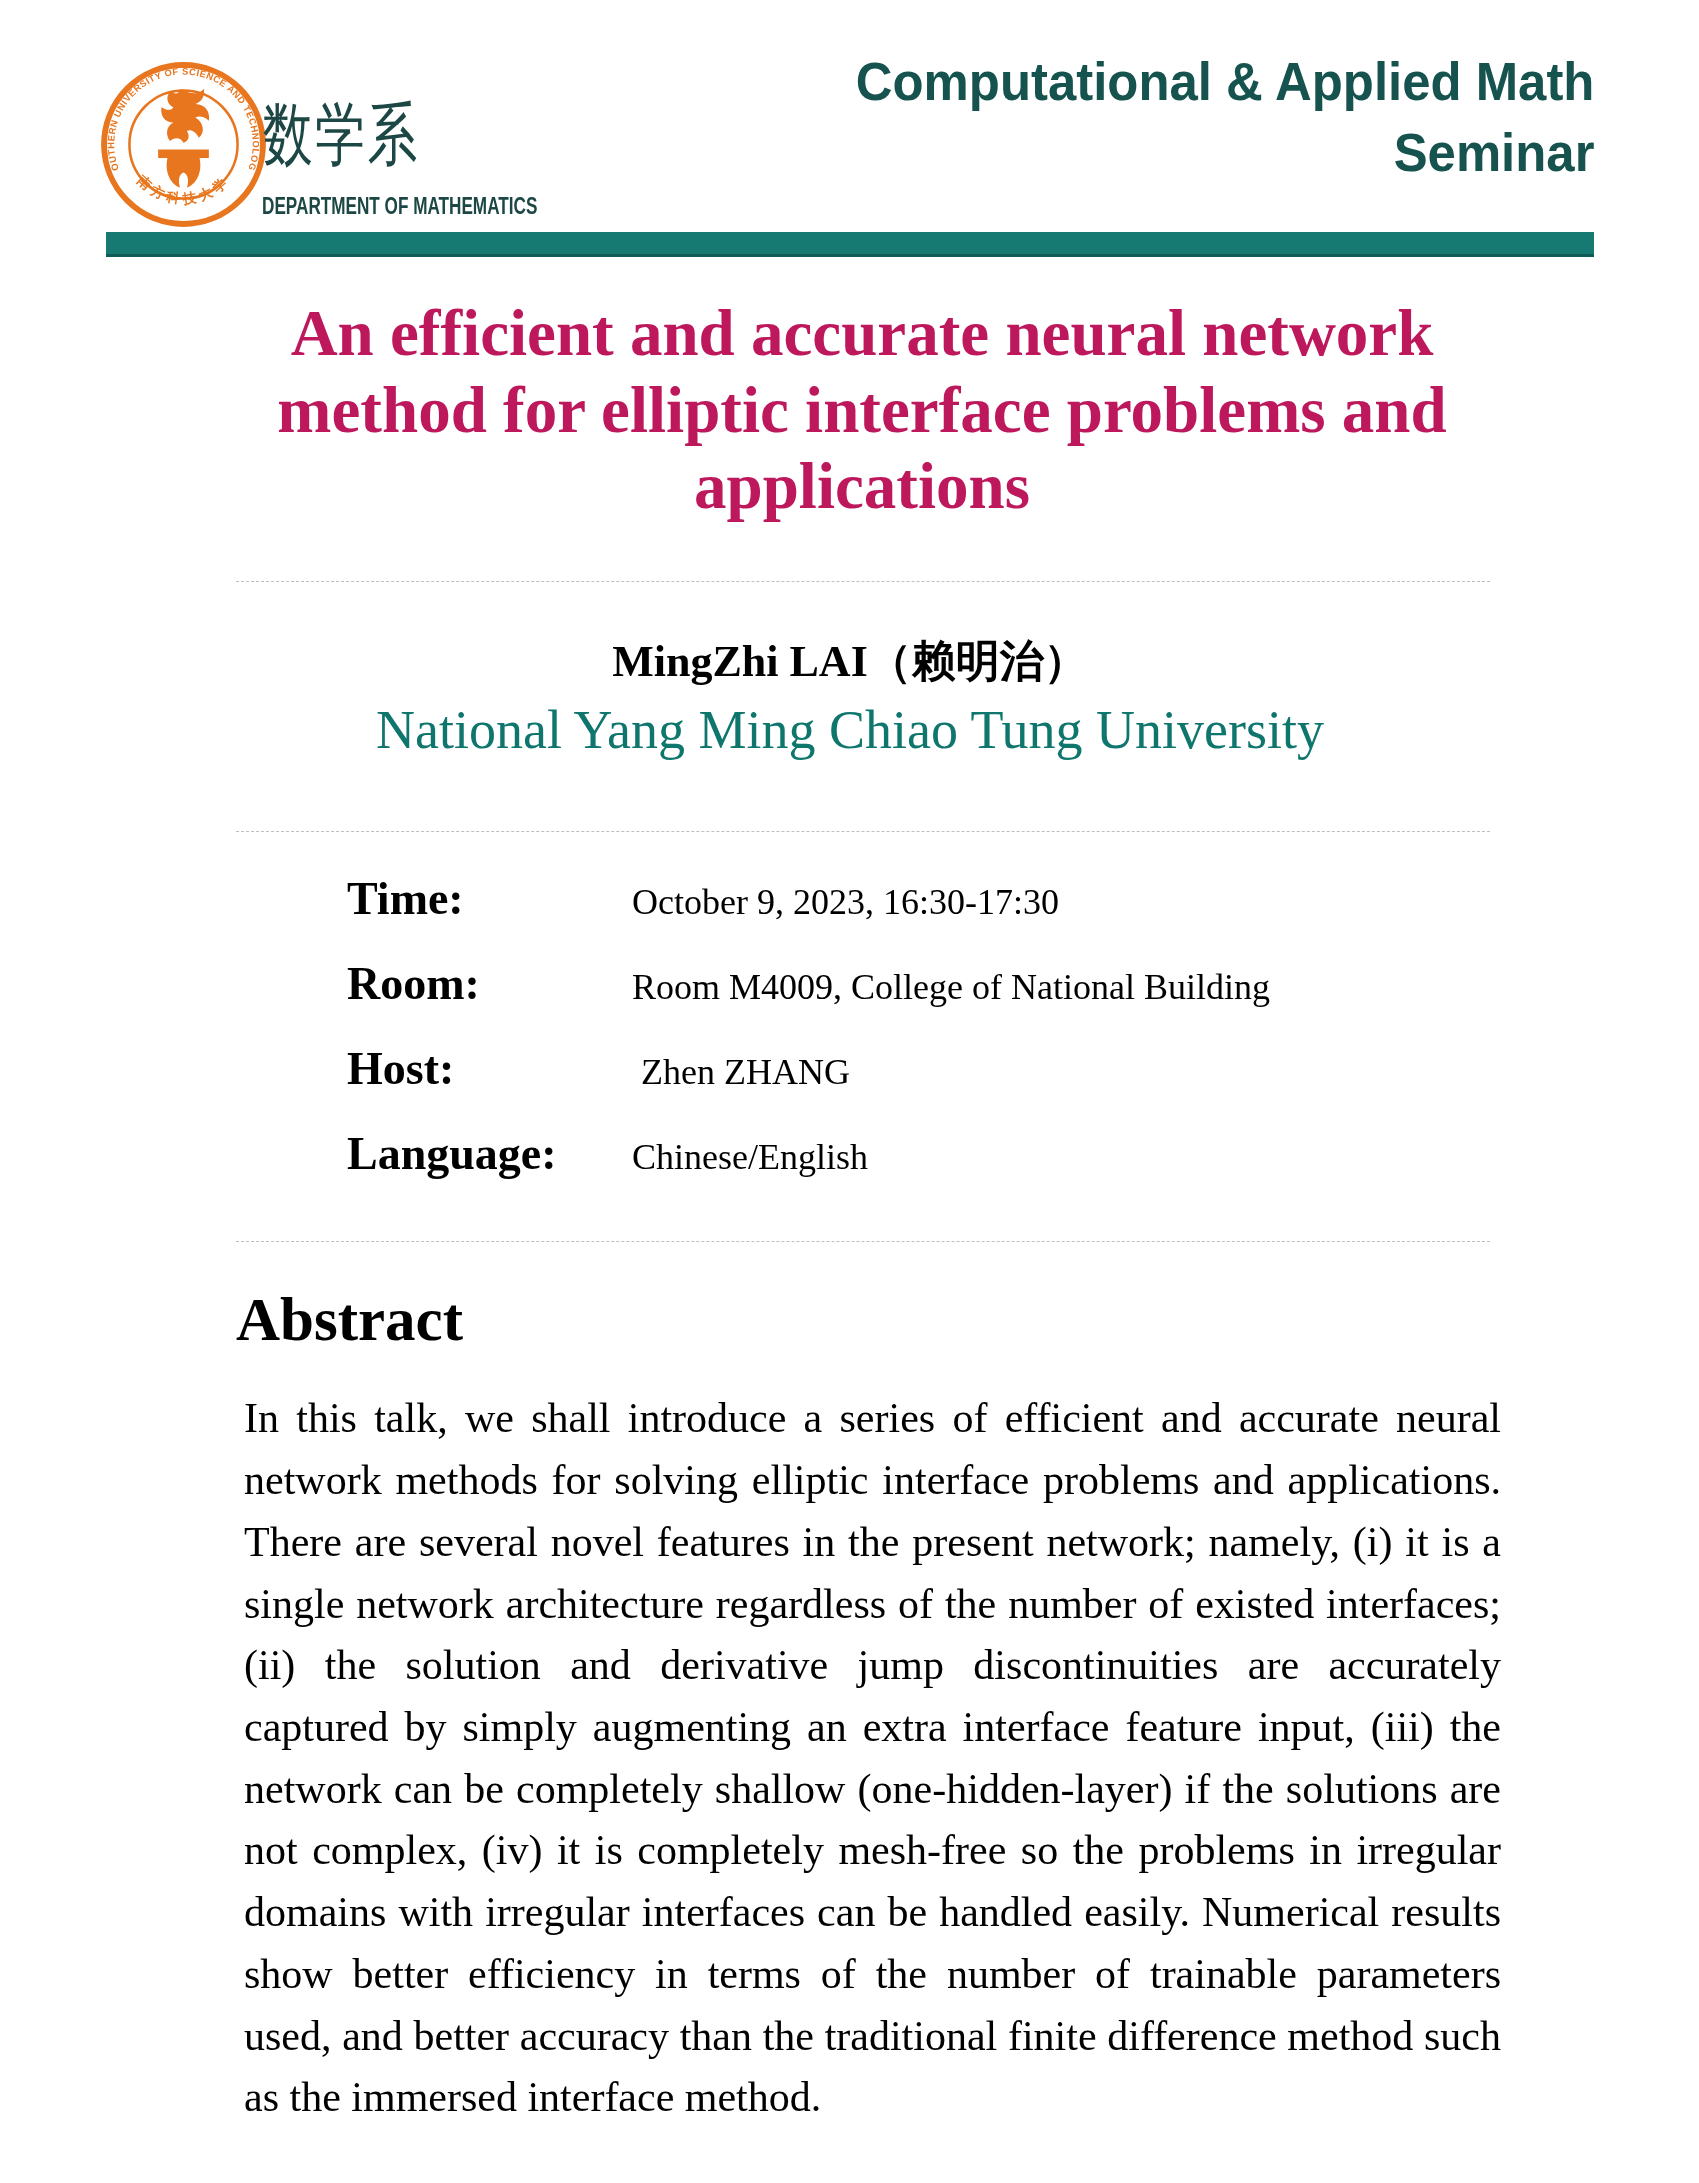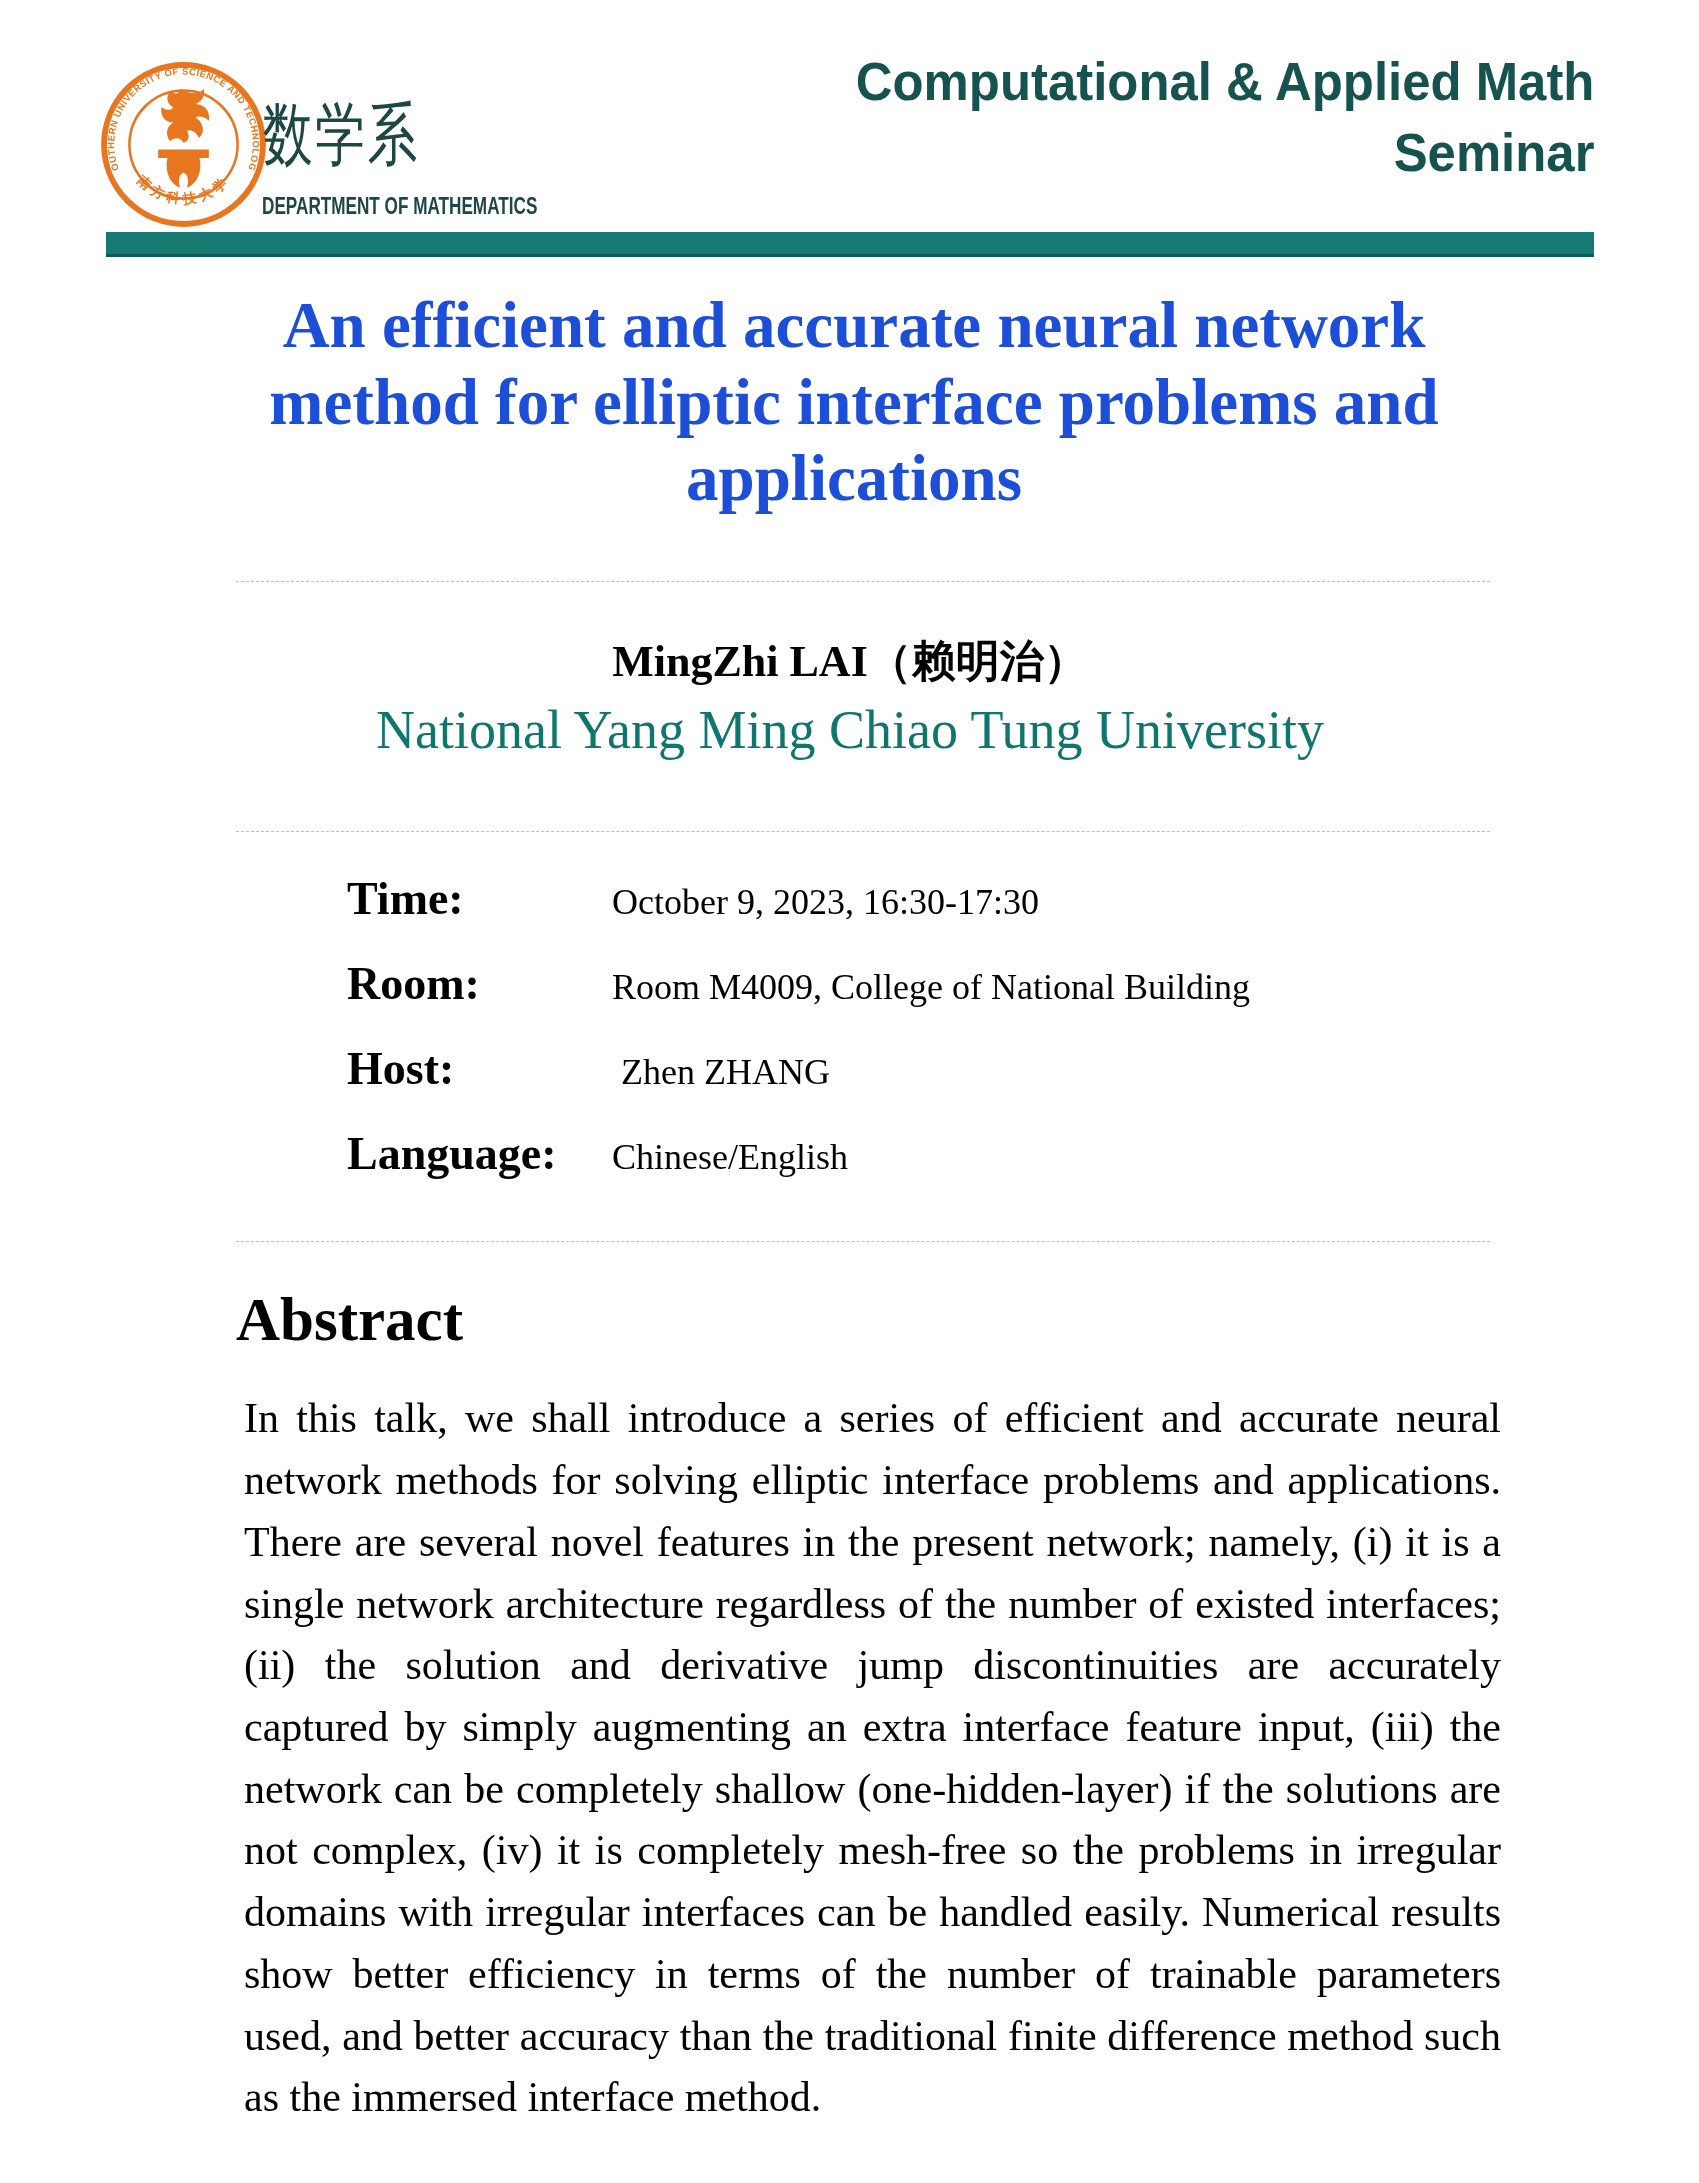--- a/index.html
+++ b/index.html
@@ -64,27 +64,27 @@
     background: #177a72;
     border-bottom: 3.1px solid #0f5b55;
   }
   .bar-top { top: 232px; }
 
   
   .title {
     position: absolute;
     left: 208px; top: 283px;
     width: 1284px;
-    margin: 4px;
+    margin: 12px;
     text-align: center;
     font-family: "Liberation Serif", serif;
     font-weight: 700;
     font-size: 65px;
     line-height: 1.18;
-    color: #1d4ed8;
+    color: #be185d;
   }
 
   
   .divider {
     position: absolute;
     left: 236px;
     width: 1254px;
     height: 0;
     border-top: 1.3px dashed #bfbfbf;
   }
@@ -113,20 +113,21 @@
 
   
   .details {
     position: absolute;
     left: 347px; top: 872px;
   }
   .detail-row {
     display: flex;
     align-items: baseline;
     height: 85px;
+    gap: 20px;
   }
   .detail-label {
     width: 265px;
     font-weight: 700;
     font-size: 46px;
     white-space: nowrap;
   }
   .detail-value {
     font-size: 36px;
     white-space: pre-wrap;

